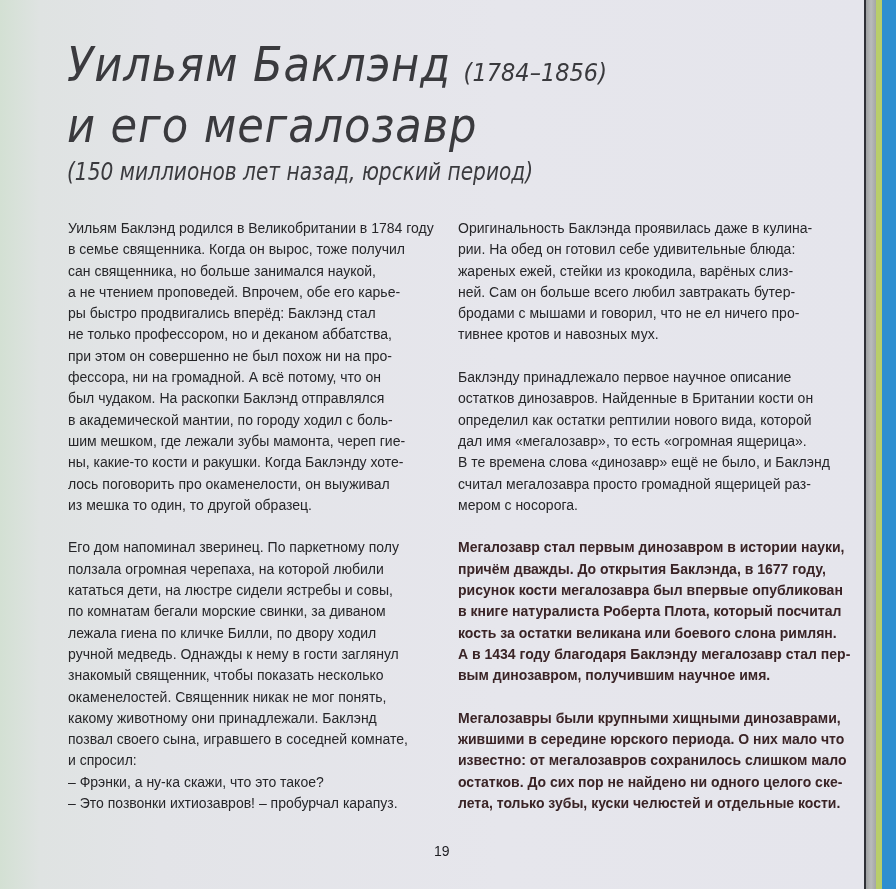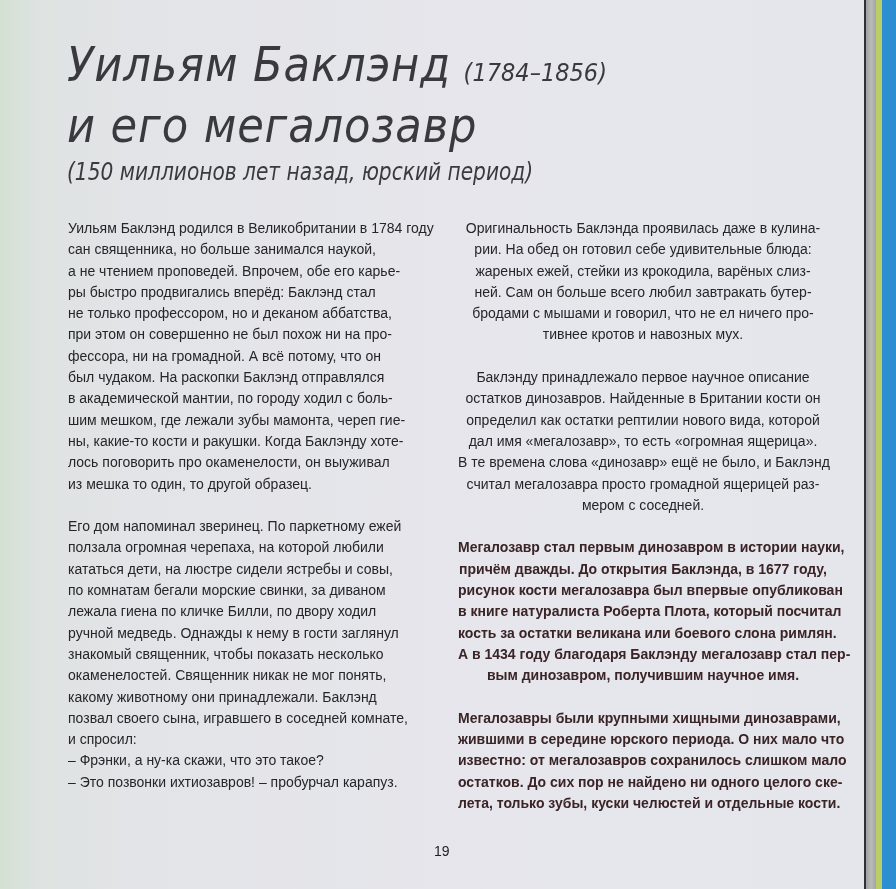--- a/index.html
+++ b/index.html
@@ -60,21 +60,21 @@
 
     .column {
       position: absolute;
       top: 218px;
       color: #262629;
       font-family: "Liberation Sans", sans-serif;
       font-size: 14px;
       line-height: 21.3px;
     }
     .col-left { left: 68px; width: 360px; }
-    .col-right { left: 458px; width: 370px; text-align: center; }
+    .col-right { left: 458px; width: 370px; }
     .para { margin-bottom: 21.3px; }
     .para .ln { display: block; white-space: nowrap; }
     .red-tint { color: #3a2426; font-weight: bold; }
 
     .page-number {
       position: absolute;
       left: 434px; top: 843px;
       font-family: "Liberation Sans", sans-serif;
       font-size: 14px;
       color: #1d1d22;
@@ -89,35 +89,36 @@
     <div class="title-line1">
       <span>Уильям Баклэнд</span><span class="years">(1784–1856)</span>
     </div>
     <div class="title-line2">и его мегалозавр</div>
     <div class="subtitle">(150 миллионов лет назад, юрский период)</div>
   </div>
 
   <div class="column col-left">
     <div class="para">
       <span class="ln">Уильям Баклэнд родился в Великобритании в 1784 году</span>
+      <span class="ln">в семье священника. Когда он вырос, тоже получил</span>
       <span class="ln">сан священника, но больше занимался наукой,</span>
       <span class="ln">а не чтением проповедей. Впрочем, обе его карье-</span>
       <span class="ln">ры быстро продвигались вперёд: Баклэнд стал</span>
       <span class="ln">не только профессором, но и деканом аббатства,</span>
       <span class="ln">при этом он совершенно не был похож ни на про-</span>
       <span class="ln">фессора, ни на громадной. А всё потому, что он</span>
       <span class="ln">был чудаком. На раскопки Баклэнд отправлялся</span>
       <span class="ln">в академической мантии, по городу ходил с боль-</span>
       <span class="ln">шим мешком, где лежали зубы мамонта, череп гие-</span>
       <span class="ln">ны, какие-то кости и ракушки. Когда Баклэнду хоте-</span>
       <span class="ln">лось поговорить про окаменелости, он выуживал</span>
       <span class="ln">из мешка то один, то другой образец.</span>
     </div>
     <div class="para">
-      <span class="ln">Его дом напоминал зверинец. По паркетному ежей</span>
+      <span class="ln">Его дом напоминал зверинец. По паркетному полу</span>
       <span class="ln">ползала огромная черепаха, на которой любили</span>
       <span class="ln">кататься дети, на люстре сидели ястребы и совы,</span>
       <span class="ln">по комнатам бегали морские свинки, за диваном</span>
       <span class="ln">лежала гиена по кличке Билли, по двору ходил</span>
       <span class="ln">ручной медведь. Однажды к нему в гости заглянул</span>
       <span class="ln">знакомый священник, чтобы показать несколько</span>
       <span class="ln">окаменелостей. Священник никак не мог понять,</span>
       <span class="ln">какому животному они принадлежали. Баклэнд</span>
       <span class="ln">позвал своего сына, игравшего в соседней комнате,</span>
       <span class="ln">и спросил:</span>
@@ -135,21 +136,21 @@
       <span class="ln">бродами с мышами и говорил, что не ел ничего про-</span>
       <span class="ln">тивнее кротов и навозных мух.</span>
     </div>
     <div class="para">
       <span class="ln">Баклэнду принадлежало первое научное описание</span>
       <span class="ln">остатков динозавров. Найденные в Британии кости он</span>
       <span class="ln">определил как остатки рептилии нового вида, которой</span>
       <span class="ln">дал имя «мегалозавр», то есть «огромная ящерица».</span>
       <span class="ln">В те времена слова «динозавр» ещё не было, и Баклэнд</span>
       <span class="ln">считал мегалозавра просто громадной ящерицей раз-</span>
-      <span class="ln">мером с соседней.</span>
+      <span class="ln">мером с носорога.</span>
     </div>
     <div class="para red-tint">
       <span class="ln">Мегалозавр стал первым динозавром в истории науки,</span>
       <span class="ln">причём дважды. До открытия Баклэнда, в 1677 году,</span>
       <span class="ln">рисунок кости мегалозавра был впервые опубликован</span>
       <span class="ln">в книге натуралиста Роберта Плота, который посчитал</span>
       <span class="ln">кость за остатки великана или боевого слона римлян.</span>
       <span class="ln">А в 1434 году благодаря Баклэнду мегалозавр стал пер-</span>
       <span class="ln">вым динозавром, получившим научное имя.</span>
     </div>

